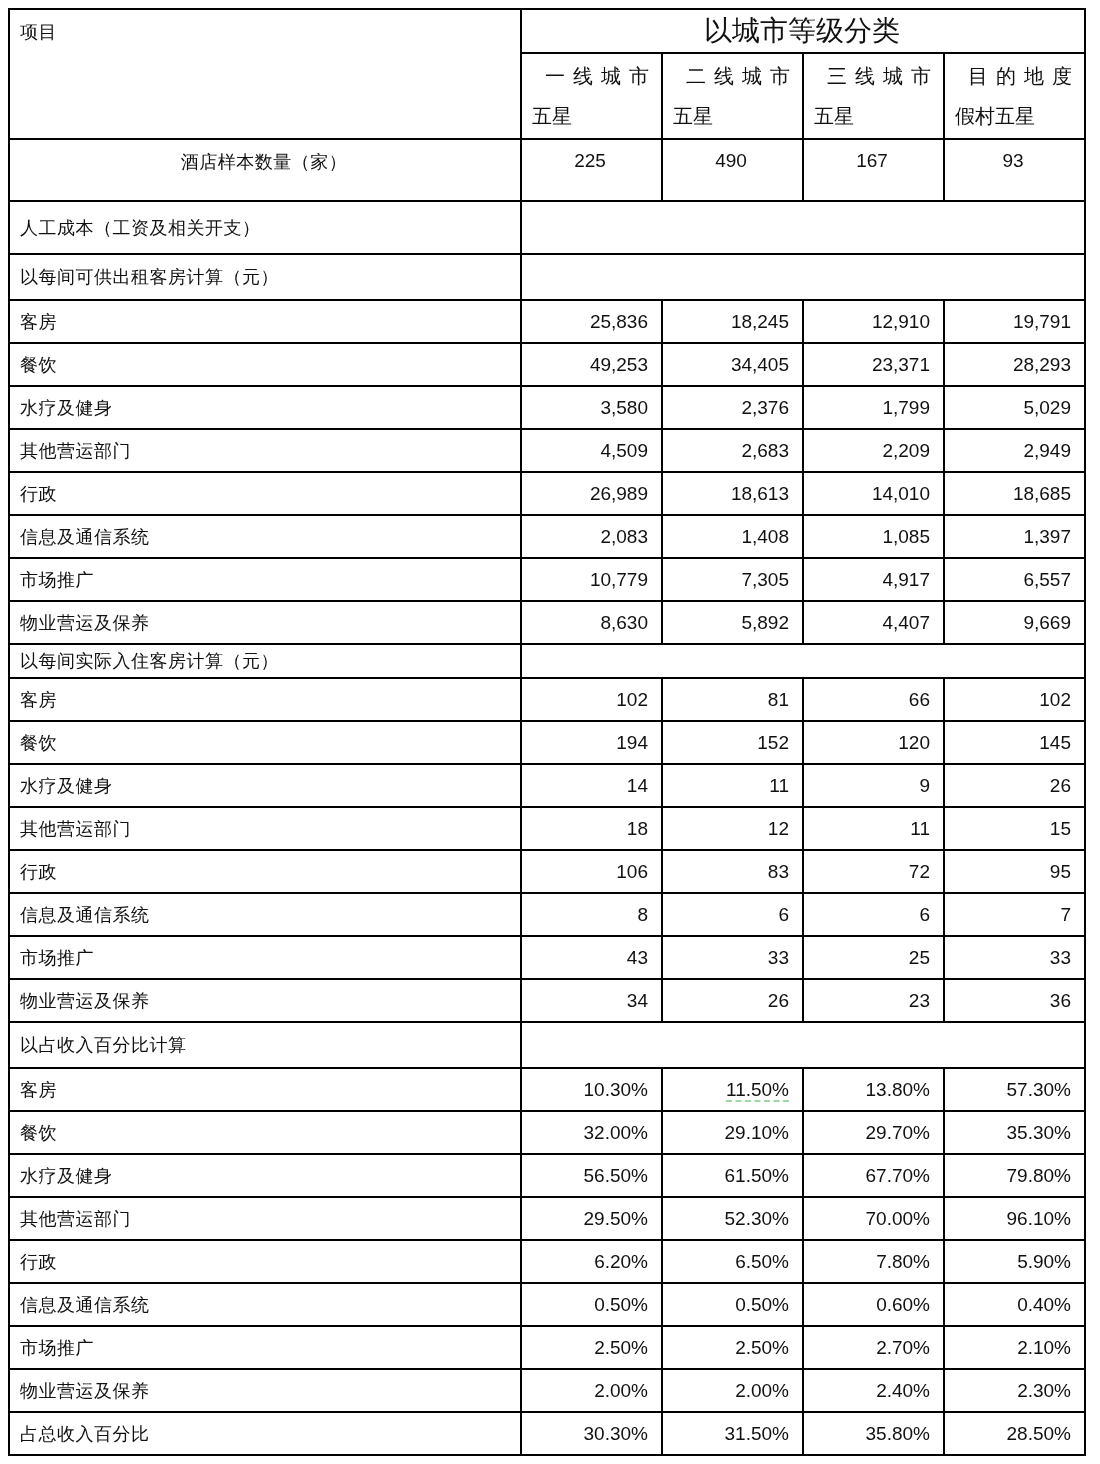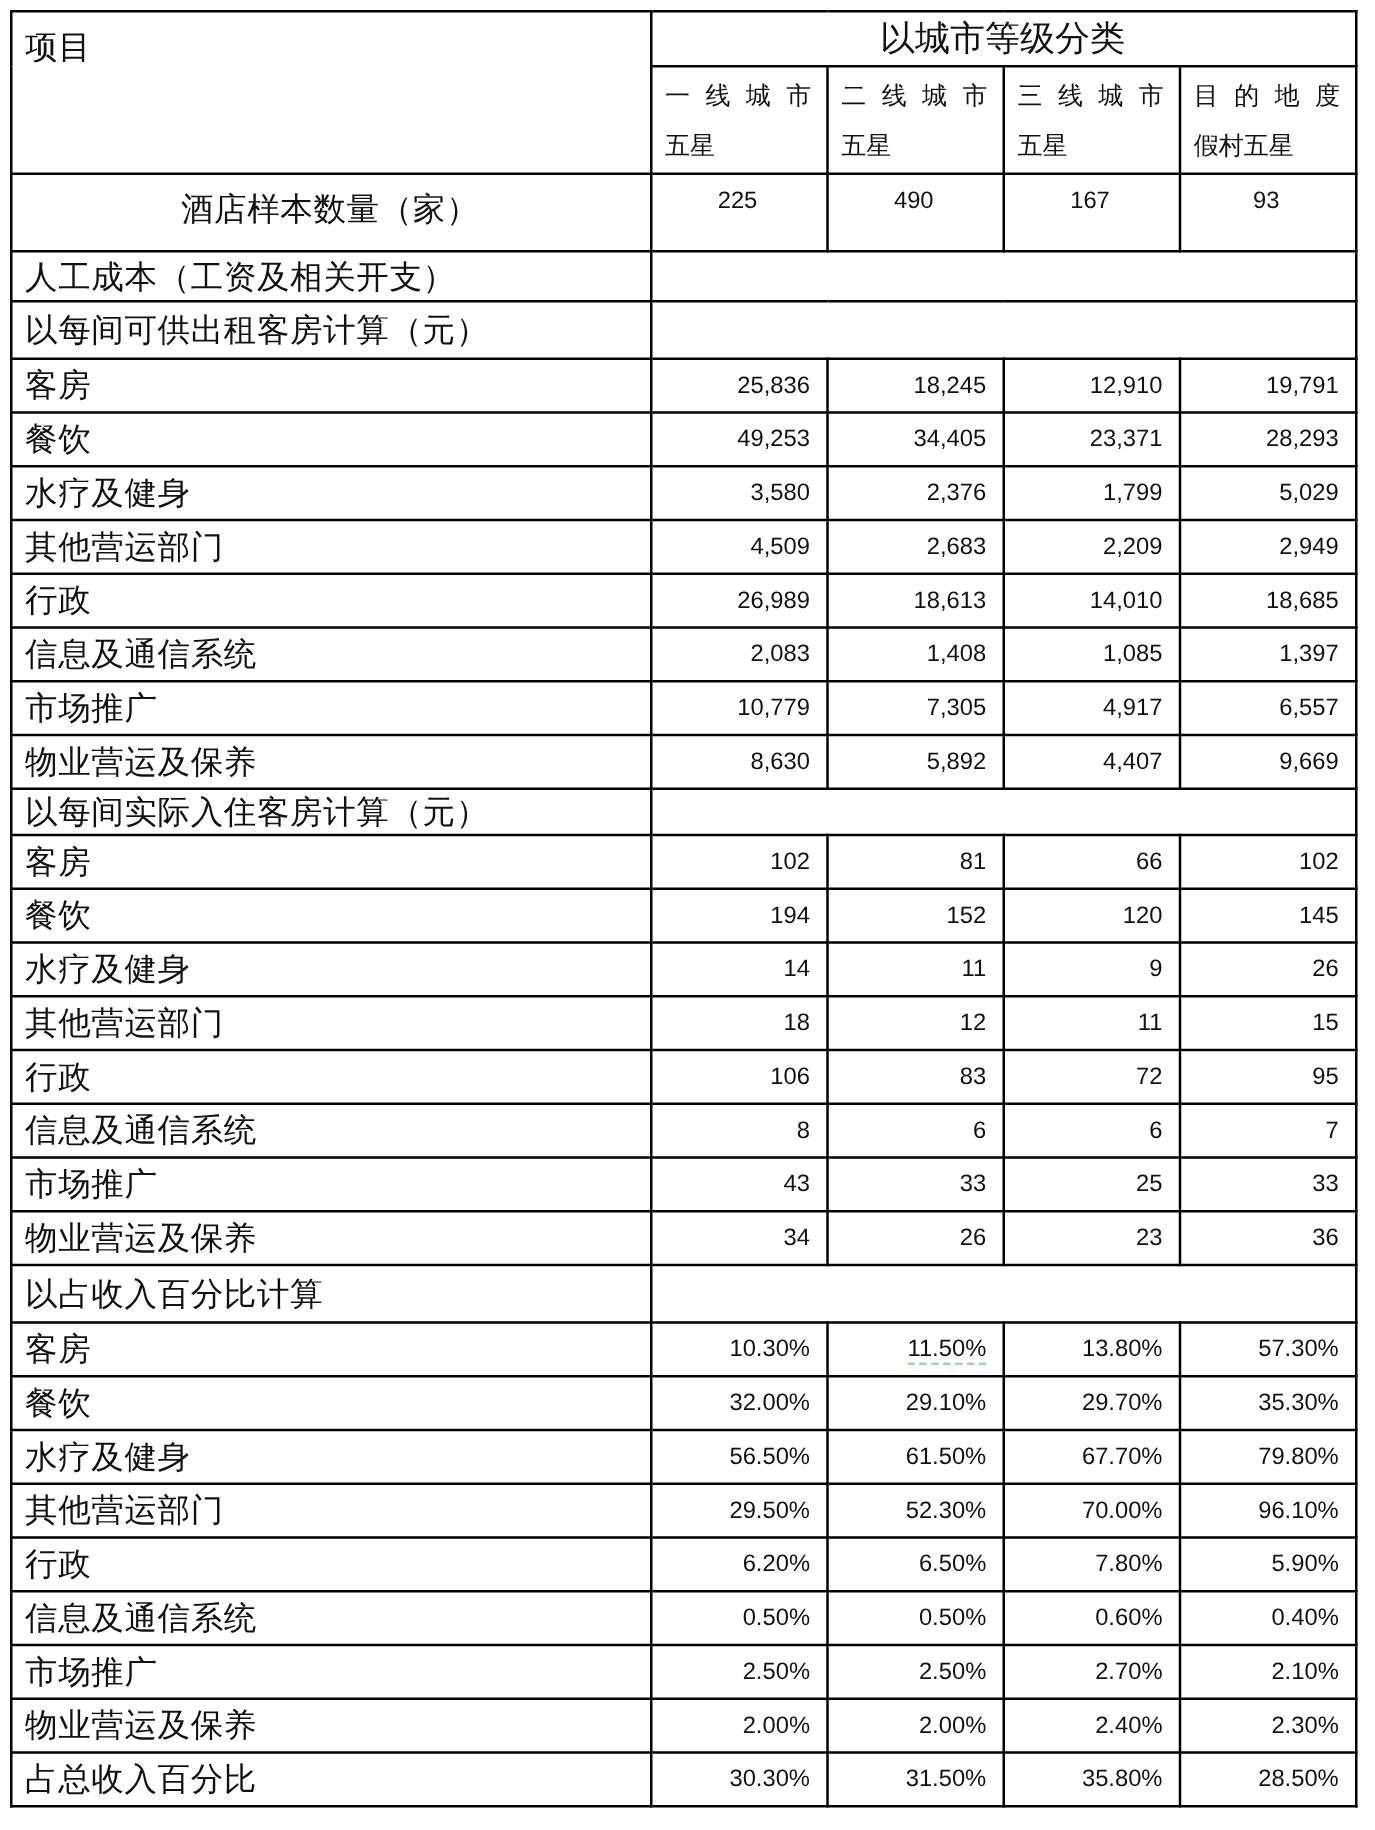--- a/index.html
+++ b/index.html
@@ -2,25 +2,25 @@
 <html><head>
 <meta charset="utf-8">
 <style>
   html, body { margin: 0; padding: 0; background: #ffffff; }
   body { width: 1100px; height: 1464px; position: relative; overflow: hidden;
          font-family: "DejaVu Serif", "Liberation Serif", serif; color: #111; }
   table { position: absolute; left: 8px; top: 8px; border-collapse: collapse; table-layout: fixed; width: 1077px; }
   td { border: 2px solid #000; padding: 0 12px 0 10px; vertical-align: middle; font-size: 20px; }
   col.c0 { width: 512px; }
   col.cn { width: 141px; }
-  .lbl { text-align: left; font-family: "DejaVu Serif", serif; font-size: 26px; letter-spacing: 0.5px; }
+  .lbl { text-align: left; font-family: "DejaVu Serif", serif; font-size: 18px; letter-spacing: 0.5px; }
   .num { text-align: right; font-family: "Liberation Sans", "DejaVu Sans", sans-serif; font-size: 19px; padding-right: 13px; }
   .title { text-align: center; font-size: 28px; }
   .hdr { font-size: 20px; line-height: 40px; padding-top: 2px; padding-bottom: 2px; vertical-align: top; }
-  .hdr .l1 { display: block; text-align: justify; text-align-last: justify; }
+  .hdr .l1 { display: block; text-align: justify; text-align-last: justify; margin-left: 13px; }
   .top-lbl { vertical-align: top; padding-top: 10px; }
   .sample td { vertical-align: top; padding-top: 10px; text-align: center; }
   .spell { border-bottom: 2px dashed #9fd8a6; }
 </style>
 </head>
 <body>
 
 <table>
   <colgroup>
       <col class="c0">
@@ -40,21 +40,21 @@
       <td class="hdr"><span class="l1">三线城市</span><span>五星</span></td>
       <td class="hdr"><span class="l1">目的地度</span><span>假村五星</span></td>
     </tr>
     <tr class="sample" style="height:62px">
       <td class="lbl">酒店样本数量（家）</td>
       <td class="num">225</td>
       <td class="num">490</td>
       <td class="num">167</td>
       <td class="num">93</td>
     </tr>
-    <tr style="height:40px">
+    <tr style="height:53px">
       <td class="lbl">人工成本（工资及相关开支）</td>
       <td colspan="4"></td>
     </tr>
   <tr style="height: 46px;">
         <td class="lbl">以每间可供出租客房计算（元）</td>
         <td colspan="4"></td>
       </tr>
       <tr style="height: 43px;">
         <td class="lbl">客房</td>
         <td class="num"><span>25,836</span></td>

